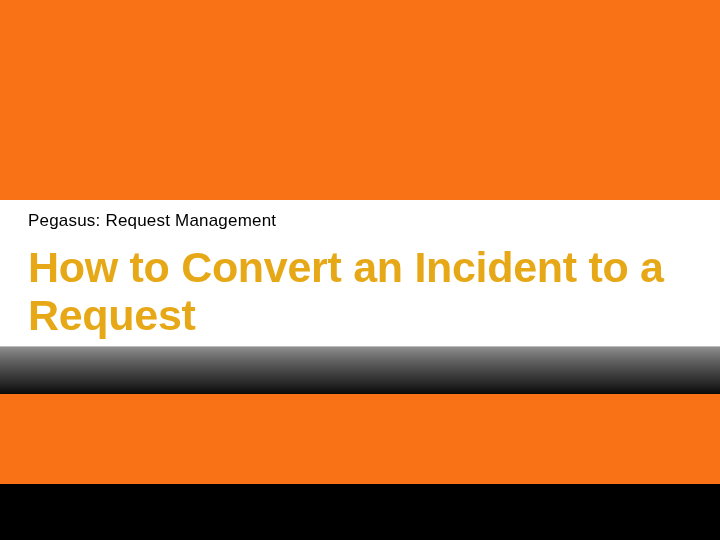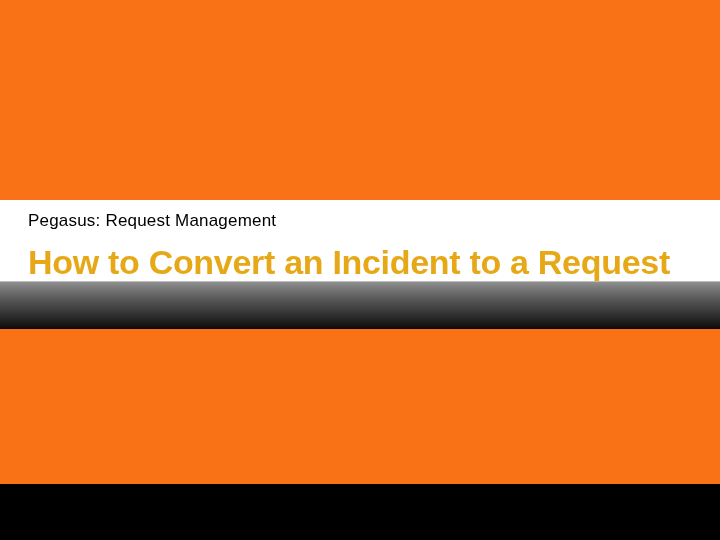--- a/index.html
+++ b/index.html
@@ -25,24 +25,24 @@
   }
   .subtitle {
     color: #000;
     font-size: 17px;
     font-weight: 400;
     padding: 11px 28px 6px 28px;
     letter-spacing: 0.2px;
   }
   .title {
     color: #e6a817;
-    font-size: 34px;
+    font-size: 43px;
     font-weight: 700;
     line-height: 1.12;
-    padding: 6px 28px 0 28px;
+    padding: 6px 28px 7px 28px;
     letter-spacing: -0.3px;
   }
   .gradient-strip {
     height: 48px;
     width: 100%;
     background: linear-gradient(to bottom,
       #8f8f8f 0%,
       #767676 15%,
       #5a5a5a 35%,
       #3c3c3c 60%,

